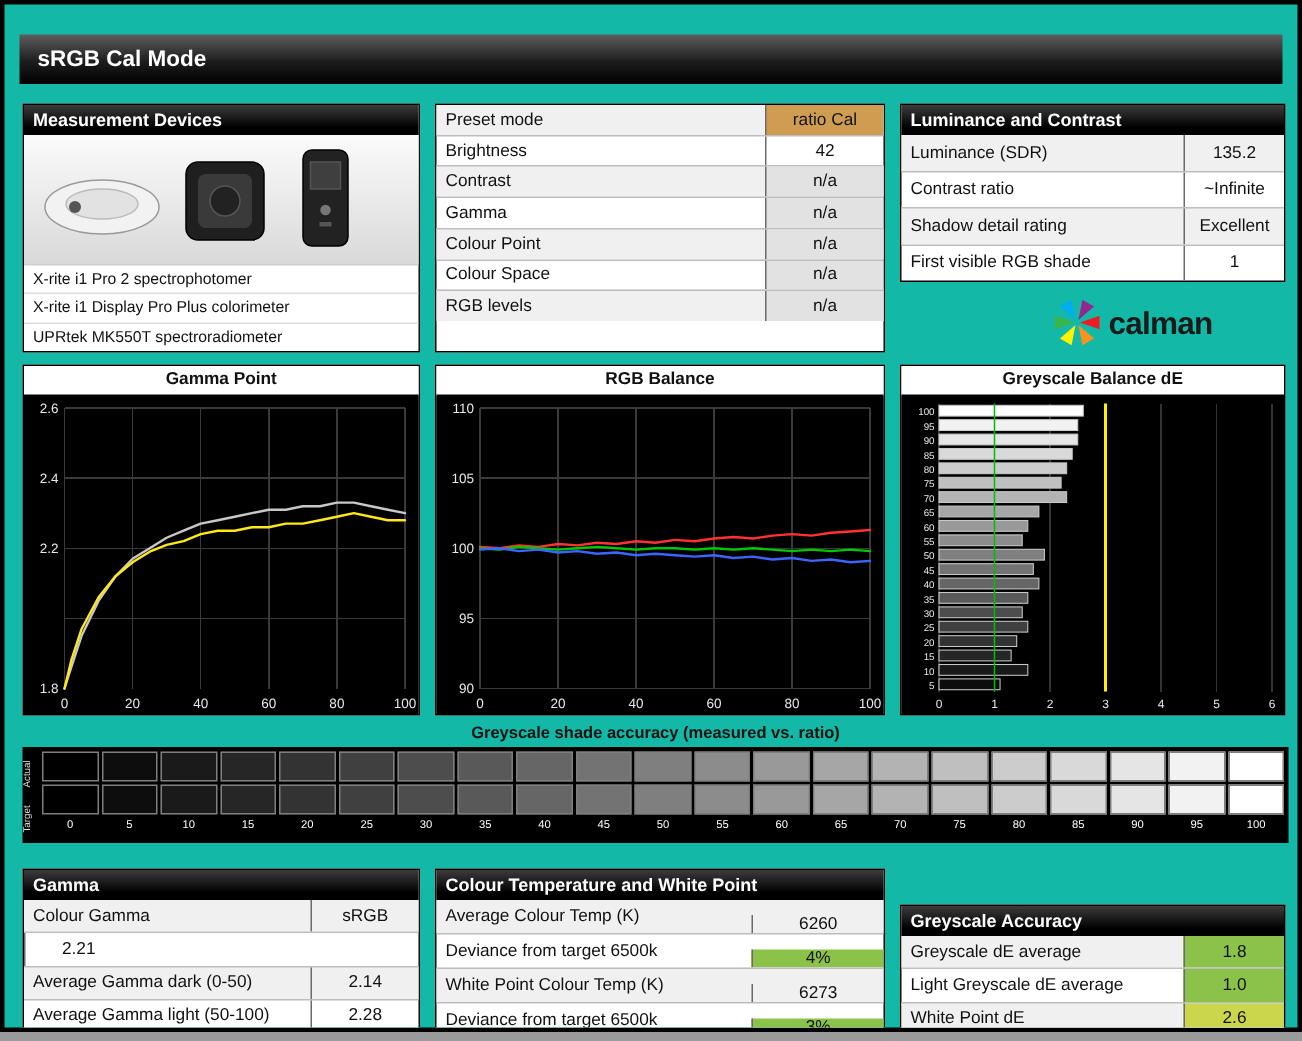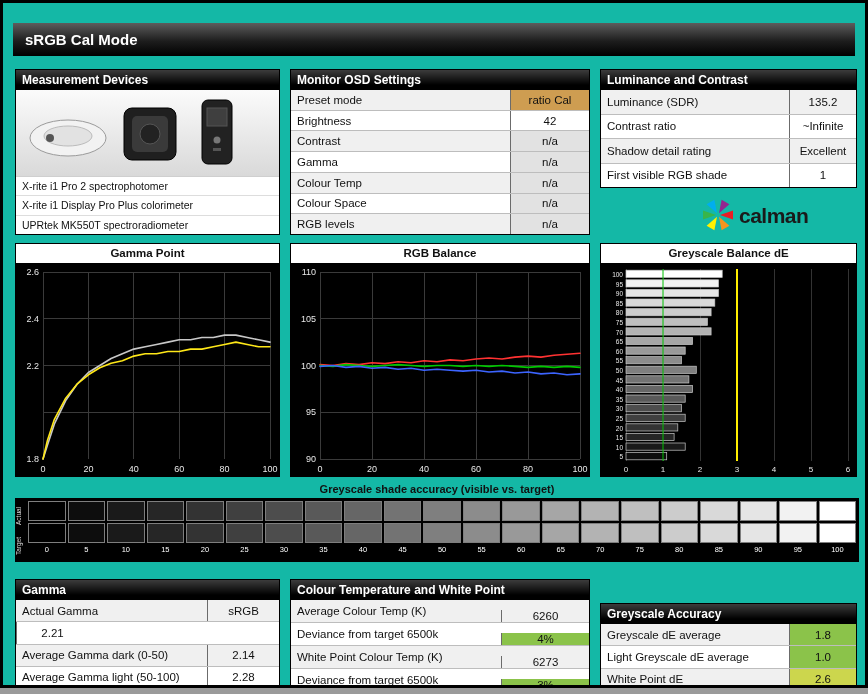--- a/index.html
+++ b/index.html
@@ -90,40 +90,39 @@
       </svg>
     </div>
     <div class="dev-list">
       <div class="dev-line">X-rite i1 Pro 2 spectrophotomer</div>
       <div class="dev-line">X-rite i1 Display Pro Plus colorimeter</div>
       <div class="dev-line">UPRtek MK550T spectroradiometer</div>
     </div>
   </div>
 
   <div class="panel" id="osd" style="left:287px;top:66px;width:300px;height:166px">
-    <div class="panel-header">Monitor OSD Settings</div>
     <div class="tbl">
       <div class="trow">
           <div class="lbl">Preset mode</div>
           <div class="val preset">ratio Cal</div>
         </div>
       <div class="trow">
           <div class="lbl">Brightness</div>
           <div class="val">42</div>
         </div>
       <div class="trow">
           <div class="lbl">Contrast</div>
           <div class="val na">n/a</div>
         </div>
       <div class="trow">
           <div class="lbl">Gamma</div>
           <div class="val na">n/a</div>
         </div>
       <div class="trow">
-          <div class="lbl">Colour Temp</div>
+          <div class="lbl">Colour Point</div>
           <div class="val na">n/a</div>
         </div>
       <div class="trow">
           <div class="lbl">Colour Space</div>
           <div class="val na">n/a</div>
         </div>
       <div class="trow">
           <div class="lbl">RGB levels</div>
           <div class="val na">n/a</div>
         </div>
@@ -295,21 +294,21 @@
           <text x="22" y="176.09999999999997" text-anchor="end" fill="#e8e8e8" font-size="6.5">15</text>
           <rect x="25" y="178.99999999999997" width="59.19999999999999" height="7.199999999999999" fill="rgb(26,26,26)" stroke="#c8c8c8" stroke-width="0.7"></rect>
           <text x="22" y="185.69999999999996" text-anchor="end" fill="#e8e8e8" font-size="6.5">10</text>
           <rect x="25" y="188.6" width="40.7" height="7.199999999999999" fill="rgb(13,13,13)" stroke="#c8c8c8" stroke-width="0.7"></rect>
           <text x="22" y="195.29999999999998" text-anchor="end" fill="#e8e8e8" font-size="6.5">5</text>
           <line x1="62" x2="62" y1="5" y2="197" stroke="#00c000" stroke-width="1"></line>
           <line x1="136" x2="136" y1="5" y2="197" stroke="#ffee00" stroke-width="2"></line>
         </svg></div>
   </div>
 
-  <div class="strip-title">Greyscale shade accuracy (visible vs. target)</div>
+  <div class="strip-title">Greyscale shade accuracy (measured vs. ratio)</div>
   <div class="strip">
     <div class="strip-labels">
       <div class="strip-rowlab">Actual</div>
       <div class="strip-rowlab">Target</div>
     </div>
     <div class="strip-cells" id="strip-swatches">
         <div class="gs-cell">
           <div class="gs-sq" style="background: rgb(0, 0, 0);"></div>
           <div class="gs-sq" style="background: rgb(0, 0, 0);"></div>
           <div class="gs-num">0</div>
@@ -414,21 +413,21 @@
           <div class="gs-sq" style="background: rgb(255, 255, 255);"></div>
           <div class="gs-num">100</div>
         </div>
       </div>
   </div>
 
   <div class="panel" id="t-gamma" style="left:12px;top:576px;width:265px;height:110px">
     <div class="panel-header">Gamma</div>
     <div class="tbl">
       <div class="trow">
-          <div class="lbl">Actual Gamma</div>
+          <div class="lbl">Colour Gamma</div>
           <div class="val">sRGB</div>
         </div>
       <div class="trow">
           <div class="val">2.21</div>
         </div>
       <div class="trow">
           <div class="lbl">Average Gamma dark (0-50)</div>
           <div class="val">2.14</div>
         </div>
       <div class="trow">

